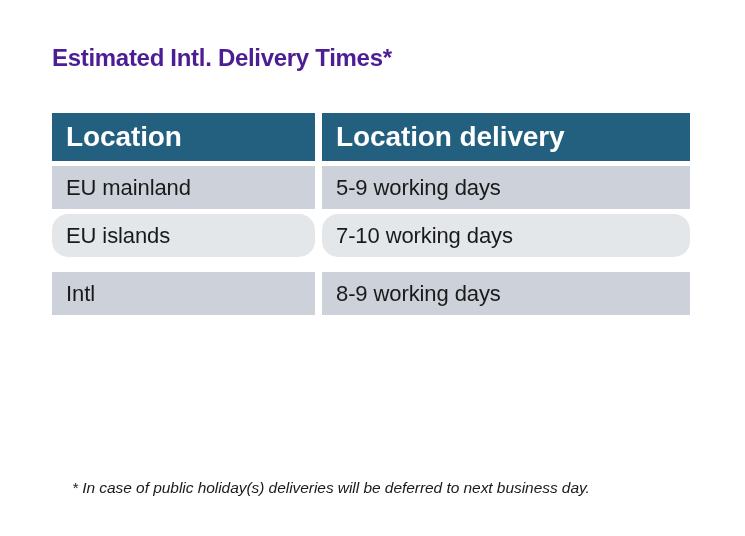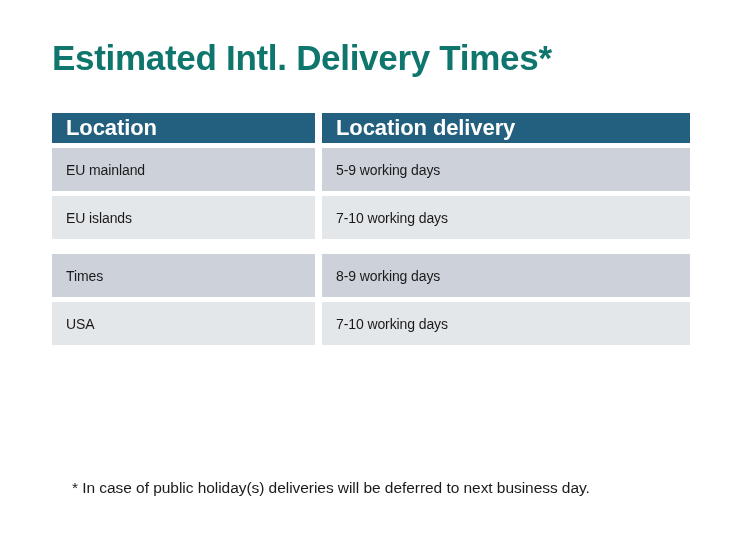--- a/index.html
+++ b/index.html
@@ -20,67 +20,68 @@
     position: relative;
     width: 745px;
     height: 536px;
     background: #ffffff;
   }
 
   .page-title {
     position: absolute;
     left: 52px;
     top: 36px;
-    font-size: 35px;
+    font-size: 24px;
     font-weight: 700;
     letter-spacing: -0.3px;
-    color: #0f766e;
+    color: #4c1d95;
     line-height: 44px;
     white-space: nowrap;
   }
 
   .delivery-table {
     position: absolute;
     left: 52px;
     top: 113px;
     width: 638px;
     border-collapse: separate;
     border-spacing: 0;
   }
 
   .delivery-table tr.header-row th {
     background: #23607f;
     color: #ffffff;
-    font-size: 22px;
+    font-size: 28px;
     font-weight: 700;
     text-align: left;
-    height: 30px;
+    height: 48px;
     padding: 0 0 0 14px;
     letter-spacing: -0.1px;
     vertical-align: middle;
     white-space: nowrap;
   }
 
   .delivery-table td {
-    font-size: 14px;
+    font-size: 22px;
     font-weight: 400;
     color: #1a1a1a;
     height: 43px;
     padding: 0 0 0 14px;
     vertical-align: middle;
     letter-spacing: -0.1px;
     white-space: nowrap;
   }
 
   .delivery-table tr.row-dark td {
     background: #ccd1da;
   }
 
   .delivery-table tr.row-light td {
     background: #e4e7ea;
+    border-radius: 16px;
   }
 
   .delivery-table tr.spacer-row td {
     background: #ffffff;
     height: 5px;
     padding: 0;
     font-size: 0;
     line-height: 0;
   }
 
@@ -103,20 +104,21 @@
   .footnote {
     position: absolute;
     left: 72px;
     top: 478px;
     font-size: 15.5px;
     font-weight: 400;
     color: #1a1a1a;
     letter-spacing: -0.05px;
     line-height: 20px;
     white-space: nowrap;
+    font-style: italic;
   }
 </style>
 </head>
 <body>
 
 <div class="page">
 
   <div class="page-title">Estimated Intl. Delivery Times*</div>
 
   <table class="delivery-table">
@@ -172,35 +174,30 @@
       </tr>
 
 
       <tr class="spacer-row">
         <td></td>
           <td class="col-gap"></td>
           <td></td>
       </tr>
 
       <tr class="row-dark">
-        <td>Times</td>
+        <td>Intl</td>
         <td class="col-gap"></td>
         <td>8-9 working days</td>
       </tr>
 
       <tr class="spacer-row">
         <td></td>
           <td class="col-gap"></td>
           <td></td>
       </tr>
 
-      <tr class="row-light">
-        <td>USA</td>
-        <td class="col-gap"></td>
-        <td>7-10 working days</td>
-      </tr>
 
     </tbody>
   </table>
 
   <div class="footnote">* In case of public holiday(s) deliveries will be deferred to next business day.</div>
 
 </div>
 
 </body></html>

